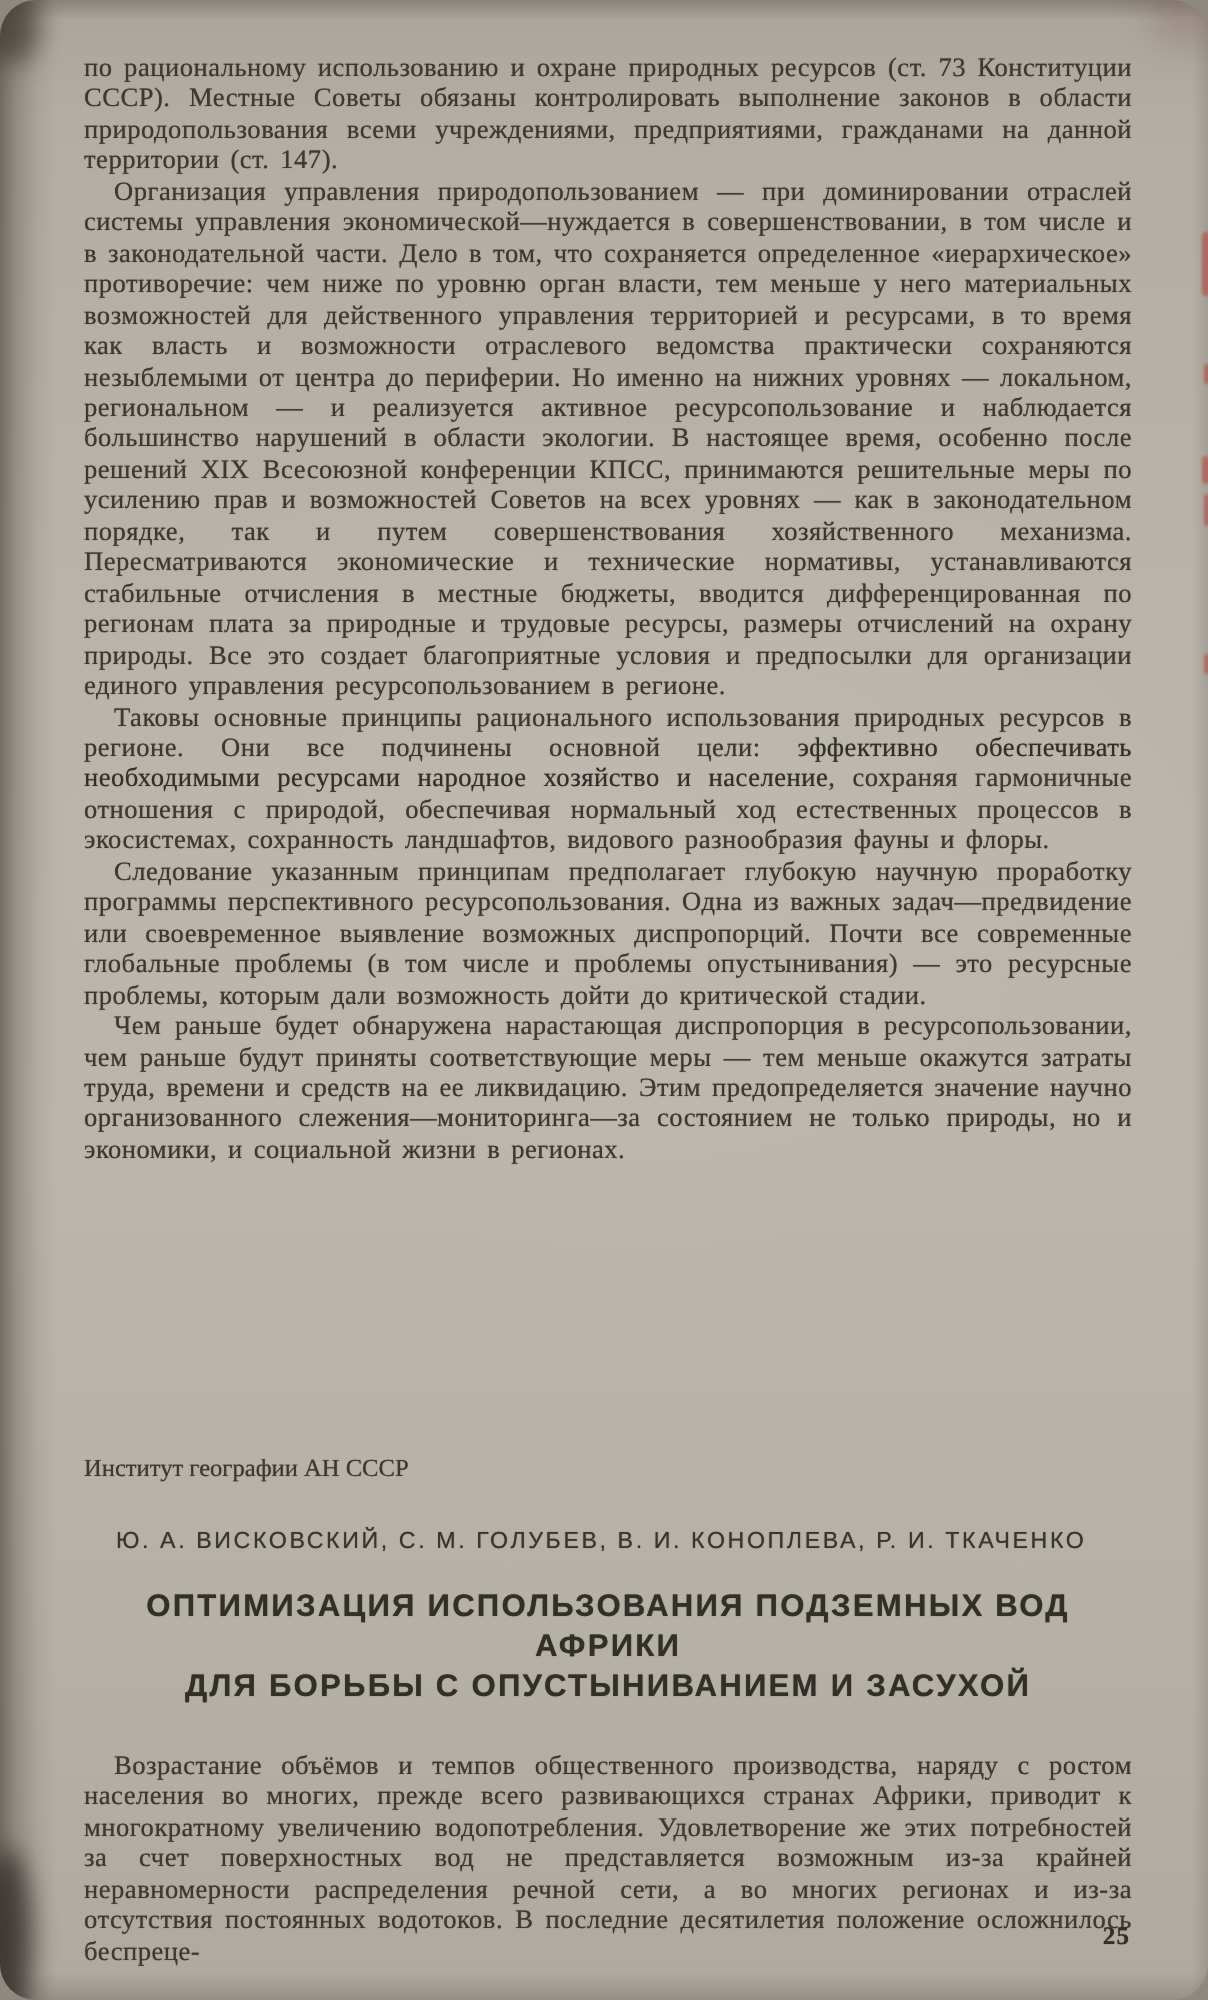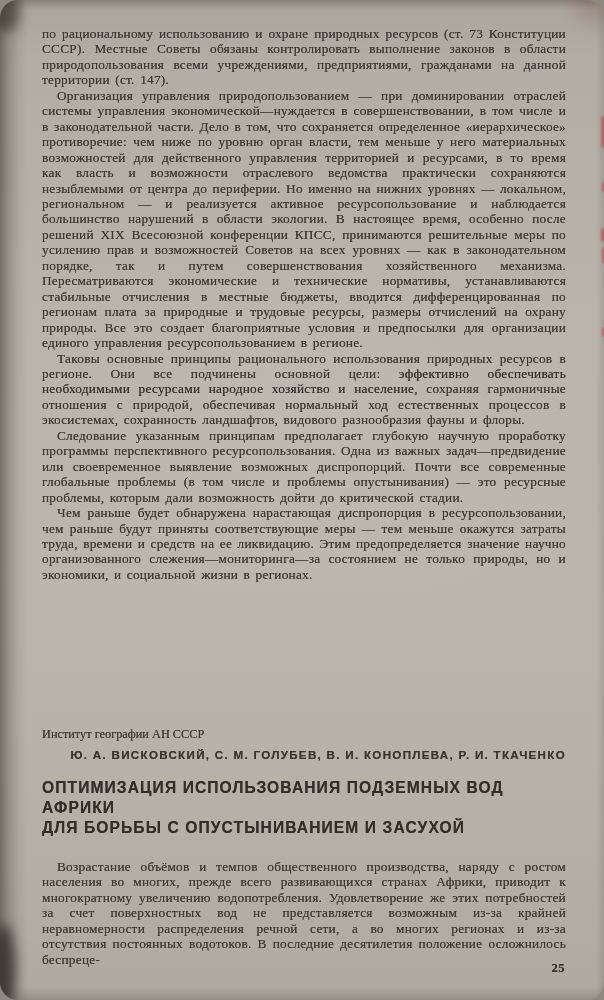--- a/index.html
+++ b/index.html
@@ -46,23 +46,23 @@
   .body-para { margin:0; text-align:justify; font-size:13.3px; line-height:15.45px;
     letter-spacing:0.25px; word-spacing:0.14em; }
   .body-para.indent { text-indent:15px; }
   .body-para b { font-weight:400; color:#322e28; }
 
   .footer-row { top:695px; display:flex; justify-content:space-between; align-items:flex-start;
     font-size:12.3px; line-height:14.5px;margin-top:32px; }
   .received { text-align:right; }
 
   .block-2 { top:748px; }
-  .authors { margin:0; text-align:right; font-family:"Liberation Sans", sans-serif;
-    font-weight:700; font-size:11.6px; letter-spacing:1.3px; color:#39352f; white-space:nowrap; }
-  .title { margin:17px 0 0 0; font-family:"Liberation Sans", sans-serif;
+  .authors { margin:16px; text-align:left; font-family:"Liberation Sans", sans-serif;
+    font-weight:400; font-size:11.6px; letter-spacing:1.3px; color:#39352f; white-space:nowrap; }
+  .title { margin:17px 0 0 0; text-align:center; font-family:"Liberation Sans", sans-serif;
     font-weight:700; font-size:15.6px; line-height:20px; letter-spacing:1.1px; color:#322e28; }
   .title .tline { display:block; }
   .block-2 .body-para:first-of-type { margin-top:21px; }
 
   .page-number { position:absolute; right:39px; bottom:24px; font-weight:700;
     font-size:12.6px; letter-spacing:0.5px; color:#332f29; }
 </style>
 </head>
 <body>
 

